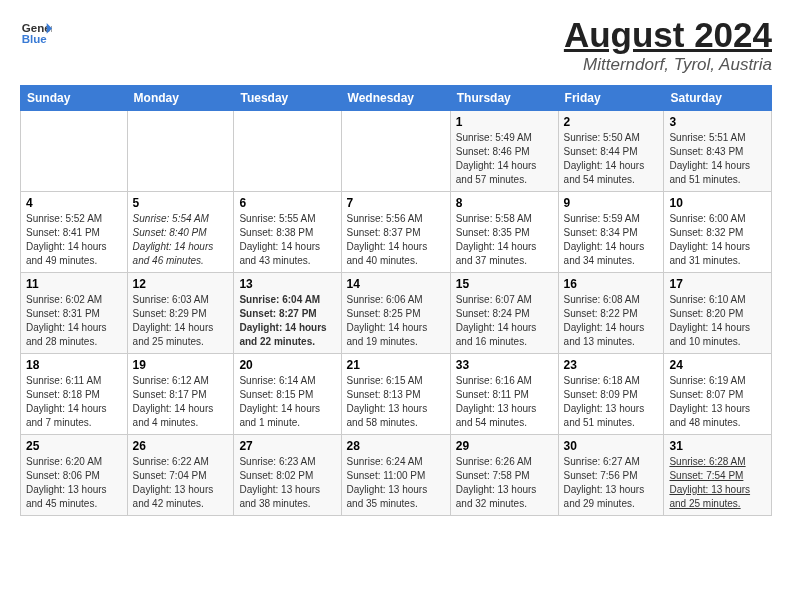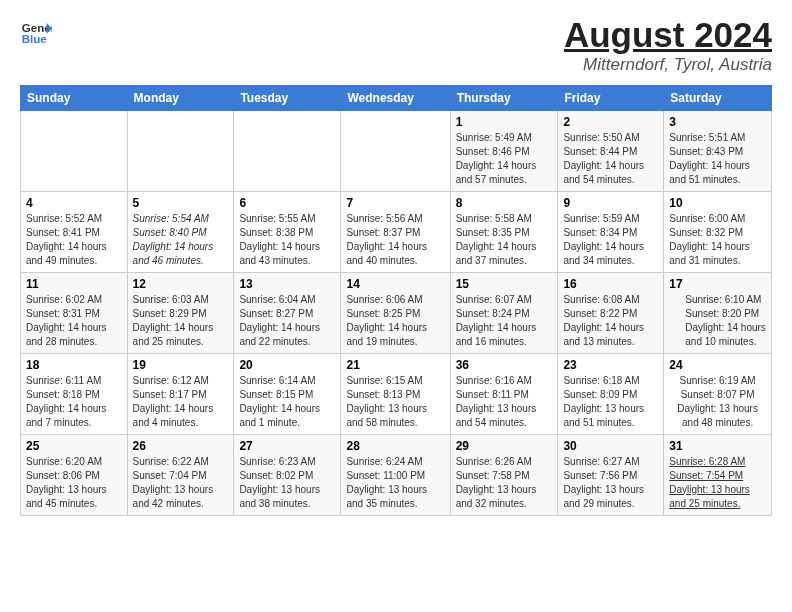--- a/index.html
+++ b/index.html
@@ -207,21 +207,21 @@
           </td>
           <td>
             <span class="day-num">12</span>
             <div class="day-info" style="white-space: pre-line;">Sunrise: 6:03 AM
 Sunset: 8:29 PM
 Daylight: 14 hours
 and 25 minutes.</div>
           </td>
           <td>
             <span class="day-num">13</span>
-            <div class="day-info" style="white-space: pre-line;">Sunrise: 6:04 AM
+            <div class="day-info" style="white-space: pre-line; font-weight: bold;">Sunrise: 6:04 AM
 Sunset: 8:27 PM
 Daylight: 14 hours
 and 22 minutes.</div>
           </td>
           <td>
             <span class="day-num">14</span>
             <div class="day-info" style="white-space: pre-line;">Sunrise: 6:06 AM
 Sunset: 8:25 PM
 Daylight: 14 hours
 and 19 minutes.</div>
@@ -235,21 +235,21 @@
           </td>
           <td>
             <span class="day-num">16</span>
             <div class="day-info" style="white-space: pre-line;">Sunrise: 6:08 AM
 Sunset: 8:22 PM
 Daylight: 14 hours
 and 13 minutes.</div>
           </td>
           <td>
             <span class="day-num">17</span>
-            <div class="day-info" style="white-space: pre-line; margin-left: 16px;">Sunrise: 6:10 AM
+            <div class="day-info" style="white-space: pre-line;">Sunrise: 6:10 AM
 Sunset: 8:20 PM
 Daylight: 14 hours
 and 10 minutes.</div>
           </td>
         </tr>
         <tr>
           <td>
             <span class="day-num">18</span>
             <div class="day-info" style="white-space: pre-line;">Sunrise: 6:11 AM
 Sunset: 8:18 PM
@@ -271,36 +271,36 @@
 and 1 minute.</div>
           </td>
           <td>
             <span class="day-num">21</span>
             <div class="day-info" style="white-space: pre-line;">Sunrise: 6:15 AM
 Sunset: 8:13 PM
 Daylight: 13 hours
 and 58 minutes.</div>
           </td>
           <td>
-            <span class="day-num">36</span>
+            <span class="day-num">33</span>
             <div class="day-info" style="white-space: pre-line;">Sunrise: 6:16 AM
 Sunset: 8:11 PM
 Daylight: 13 hours
 and 54 minutes.</div>
           </td>
           <td>
             <span class="day-num">23</span>
             <div class="day-info" style="white-space: pre-line;">Sunrise: 6:18 AM
 Sunset: 8:09 PM
 Daylight: 13 hours
 and 51 minutes.</div>
           </td>
           <td>
             <span class="day-num">24</span>
-            <div class="day-info" style="white-space: pre-line; text-align: center;">Sunrise: 6:19 AM
+            <div class="day-info" style="white-space: pre-line;">Sunrise: 6:19 AM
 Sunset: 8:07 PM
 Daylight: 13 hours
 and 48 minutes.</div>
           </td>
         </tr>
         <tr>
           <td>
             <span class="day-num">25</span>
             <div class="day-info" style="white-space: pre-line;">Sunrise: 6:20 AM
 Sunset: 8:06 PM

